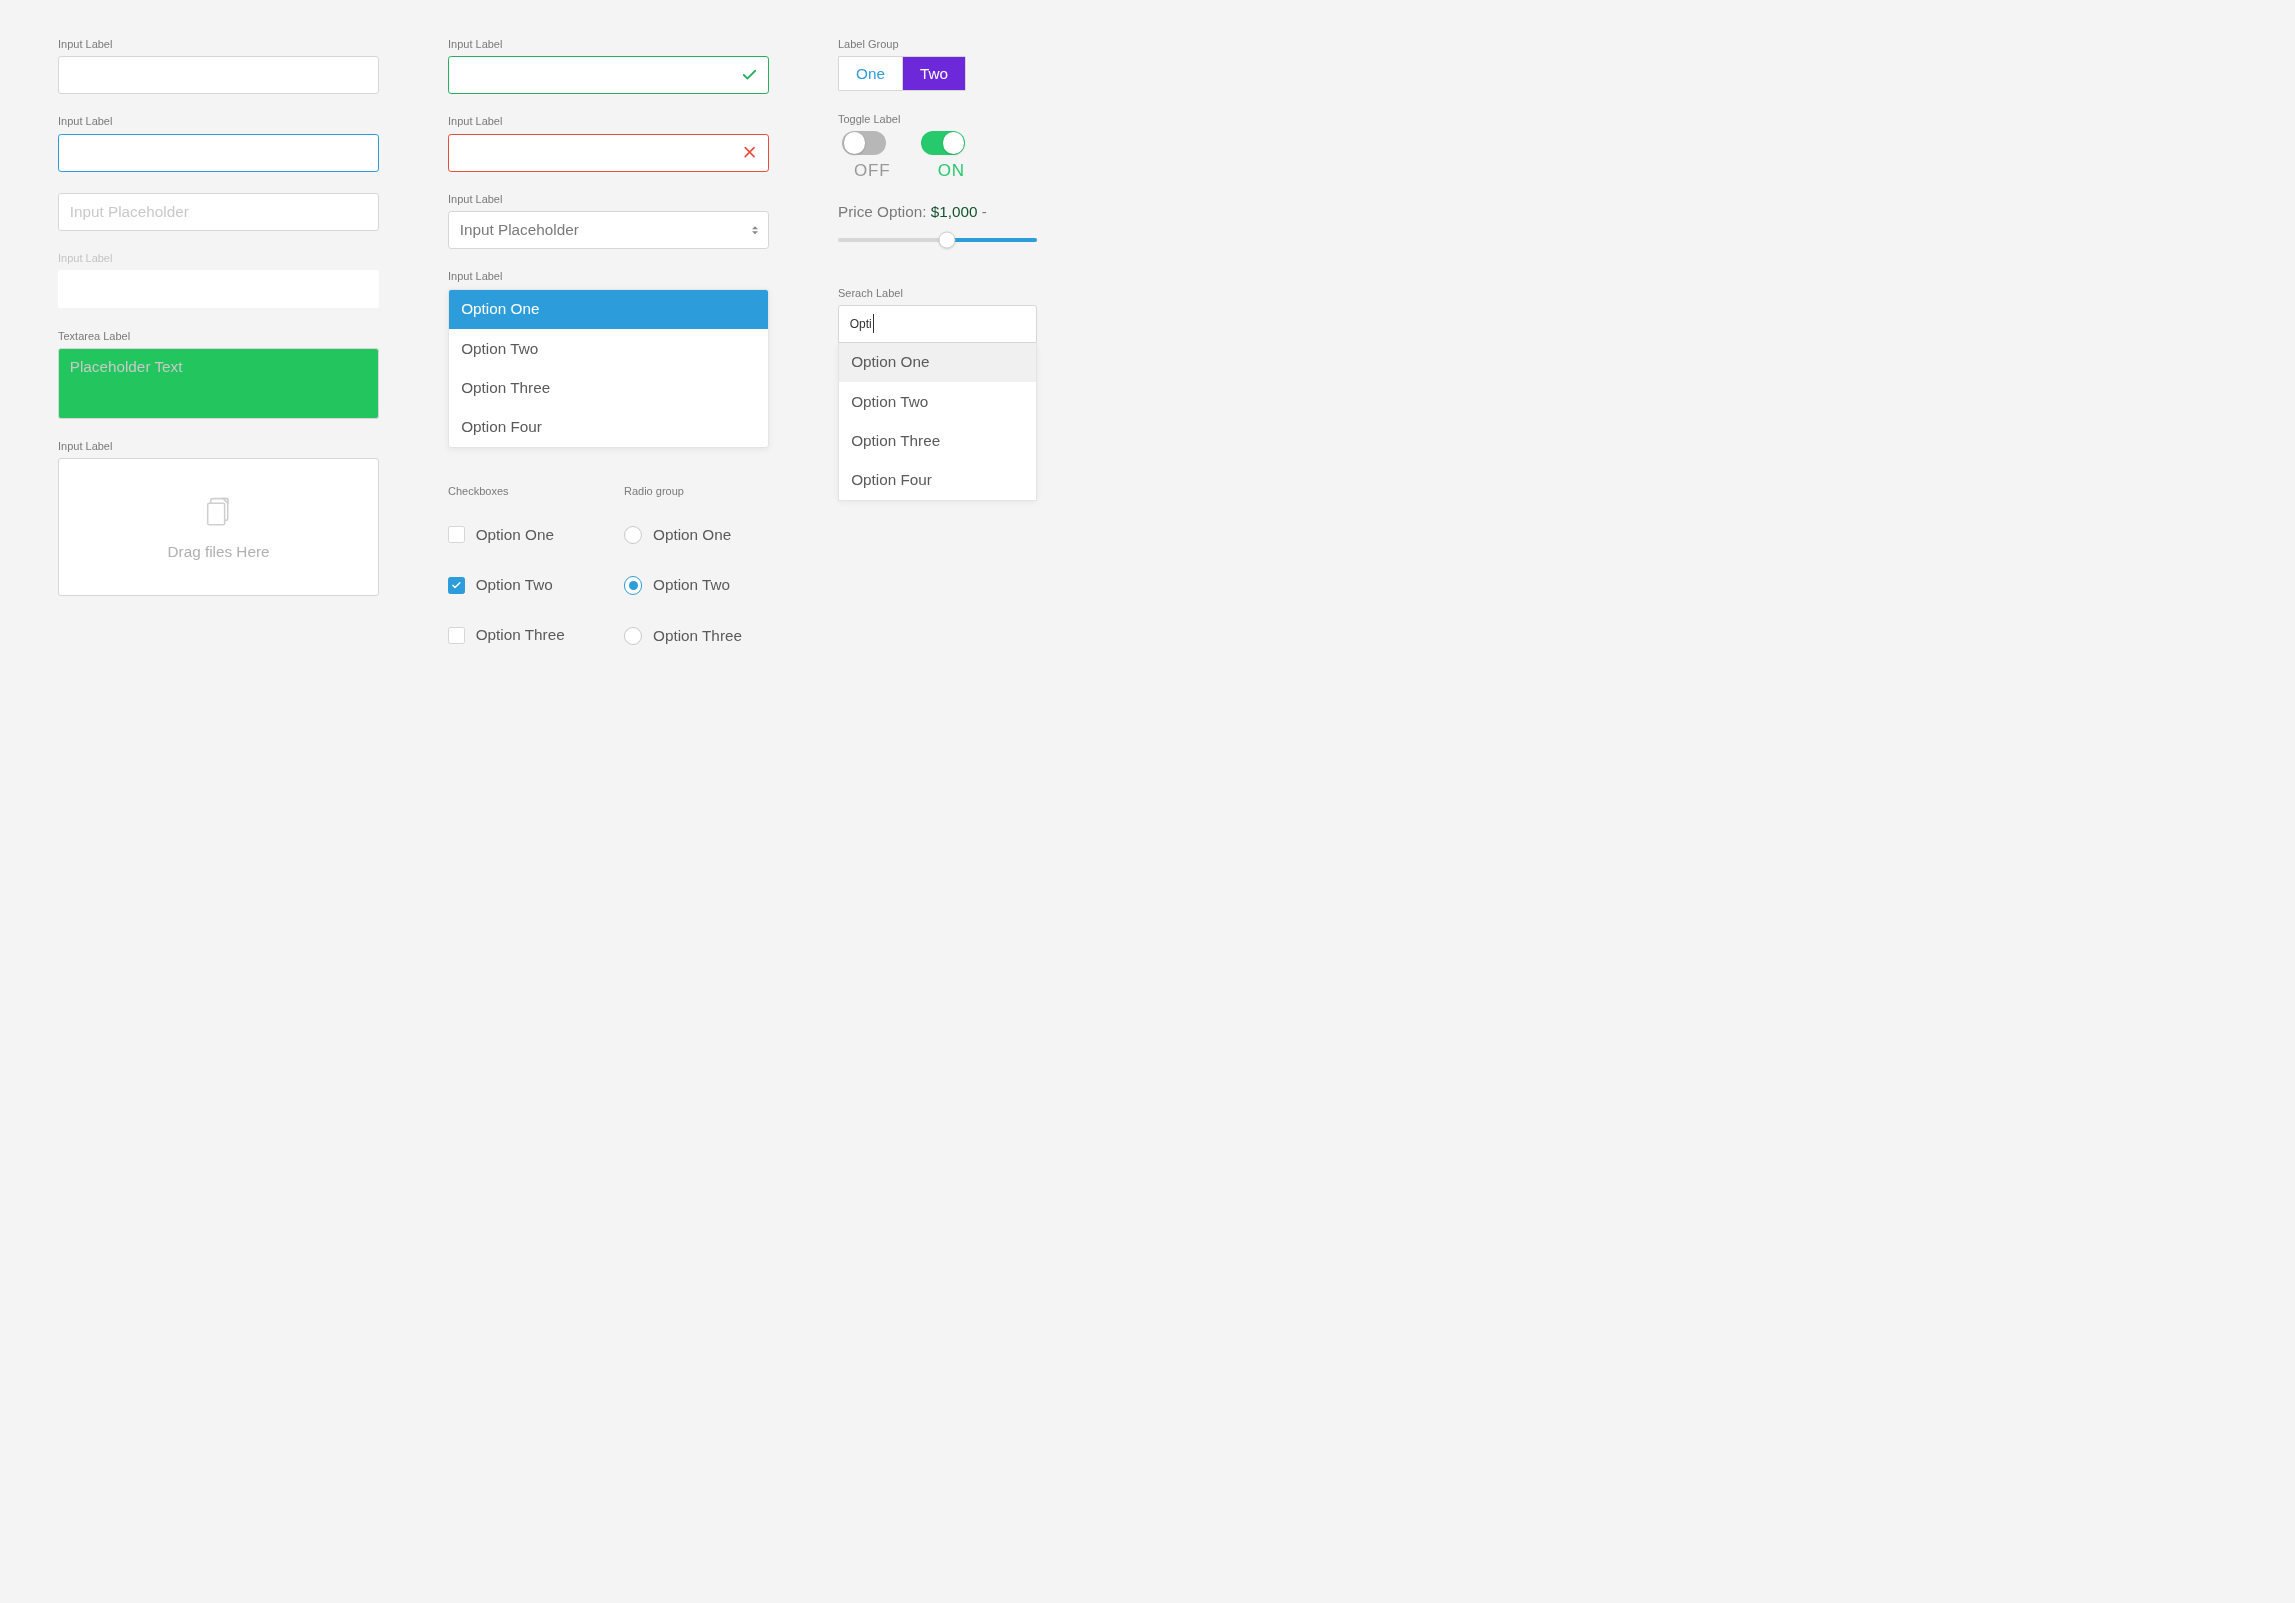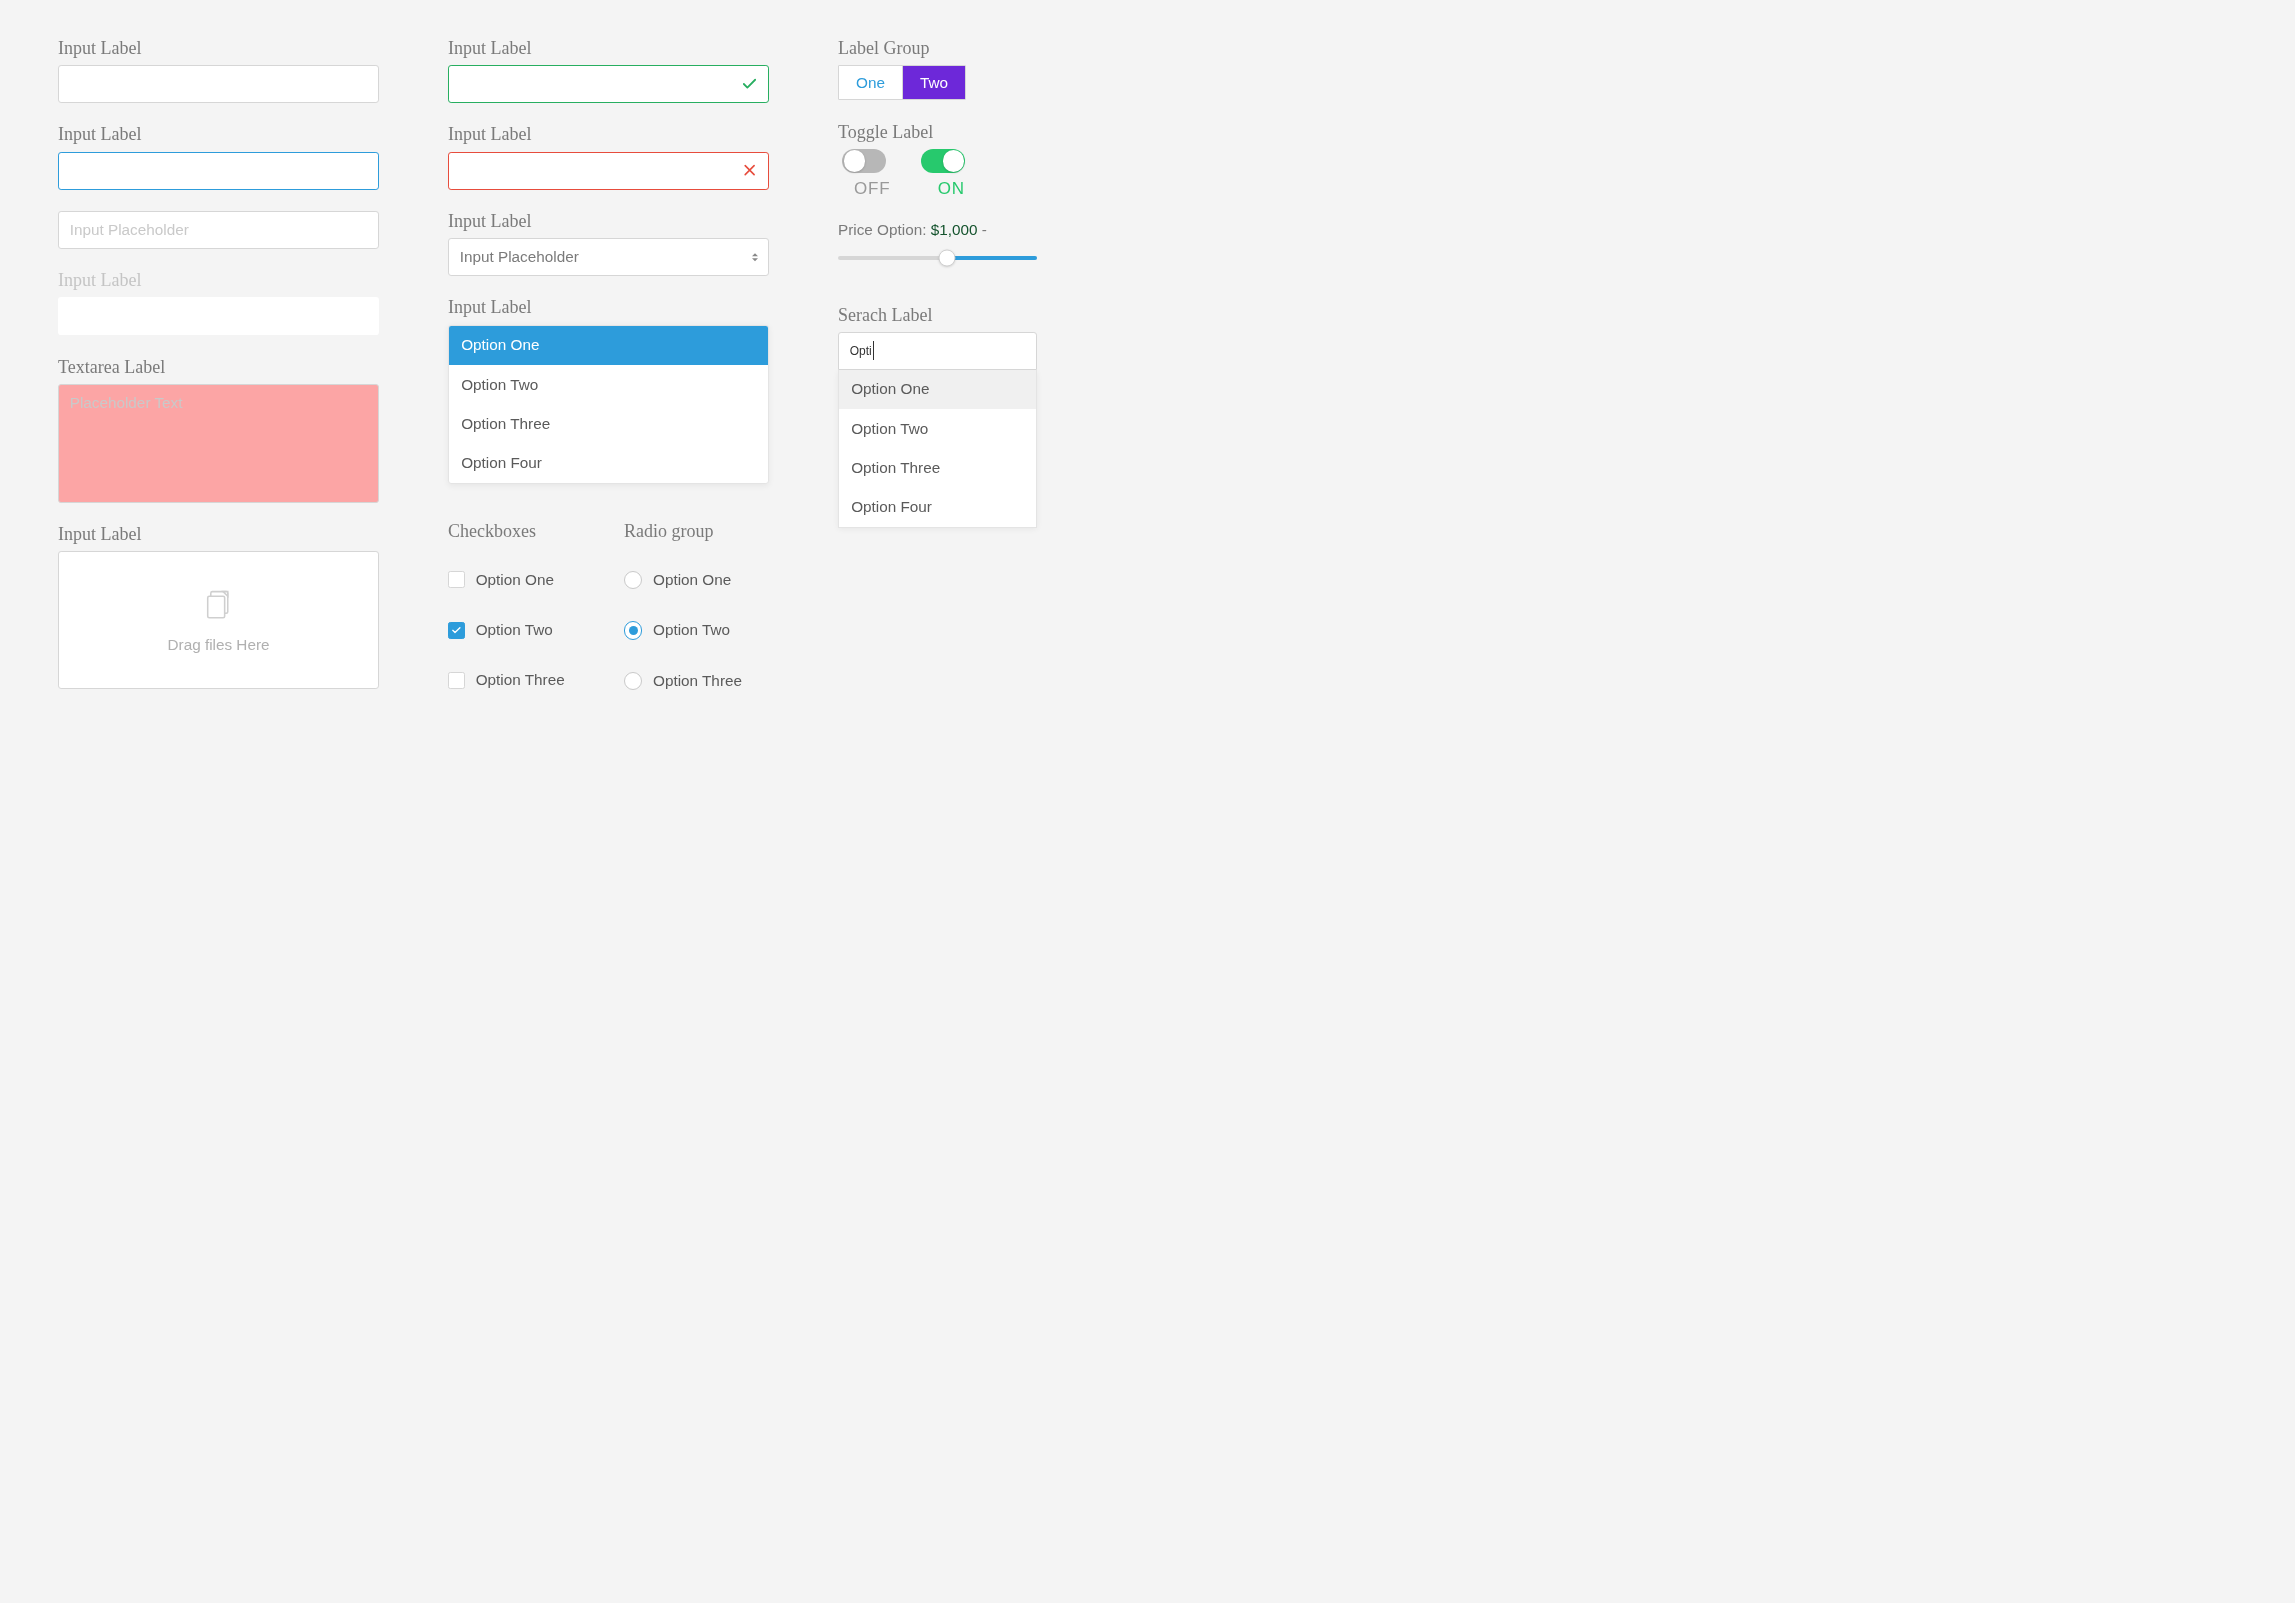--- a/index.html
+++ b/index.html
@@ -17,24 +17,23 @@
 }
 .col {
   flex: 0 0 321px;
   display: flex;
   flex-direction: column;
   gap: 21.4px;
 }
 .col3 { flex: 0 0 199px; }
 .field { display: flex; flex-direction: column; gap: 6.1px; }
 .label {
-  font-size: 18px;
+  font-size: 11px;
   color: #7a7a7a;
   font-weight: 400;
-  font-family: Liberation Serif, serif;
 }
 .label.disabled { color: #c4c4c4; }
 .input {
   width: 100%;
   height: 38px;
   border: 0.8px solid #d6d6d6;
   border-radius: 3.1px;
   background: #fff;
   padding: 0 10.7px;
   font-size: 15.3px;
@@ -54,24 +53,24 @@
   top: 50%;
   transform: translateY(-50%);
   width: 17px;
   height: 17px;
   display: flex;
   align-items: center;
   justify-content: center;
 }
 .textarea {
   width: 100%;
-  height: 119px;
+  height: 71px;
   border: 0.8px solid #d6d6d6;
   border-radius: 3.1px;
-  background: #fca5a5;
+  background: #22c55e;
   padding: 9.2px 10.7px;
   font-size: 15.3px;
   color: #333;
   resize: none;
   font-family: inherit;
   outline: none;
 }
 .textarea::placeholder { color: #c9c9c9; }
 .dropzone {
   width: 100%;

